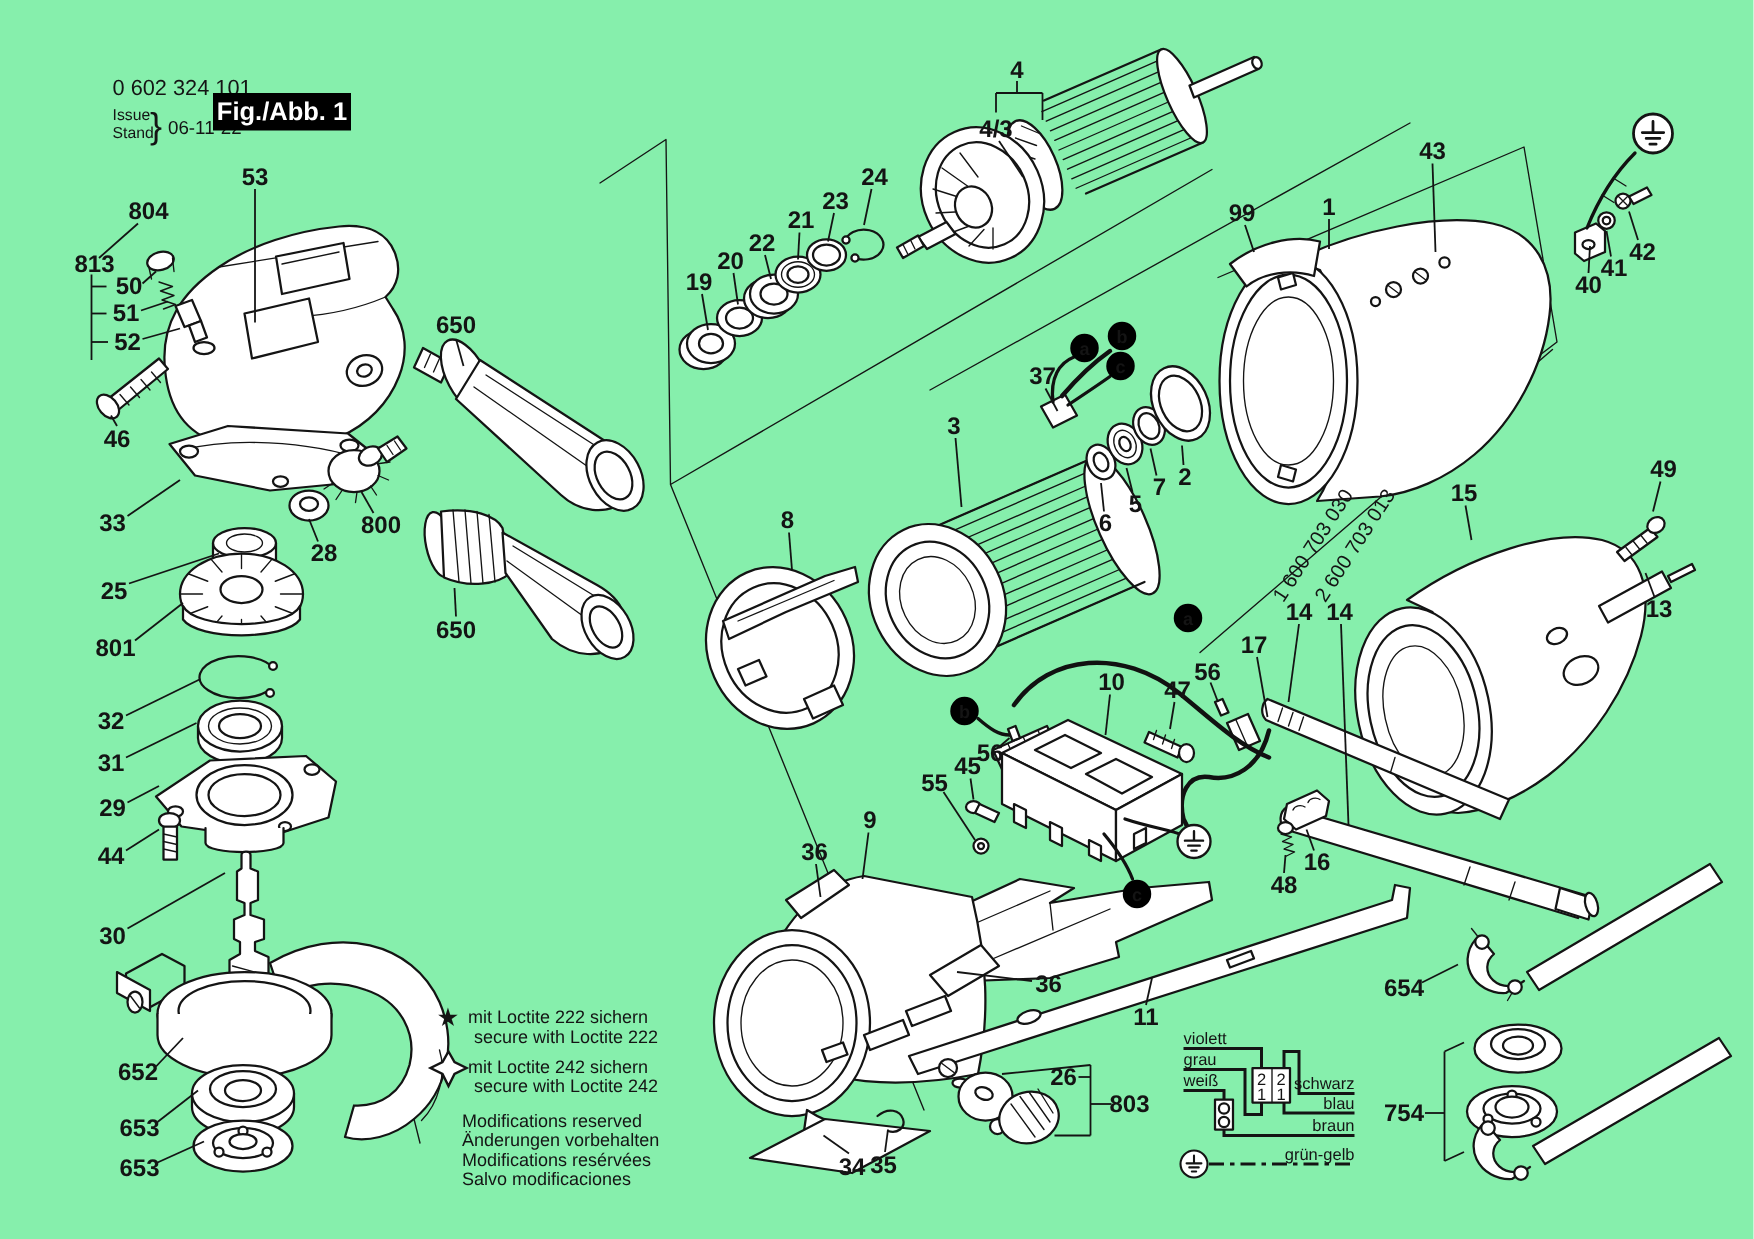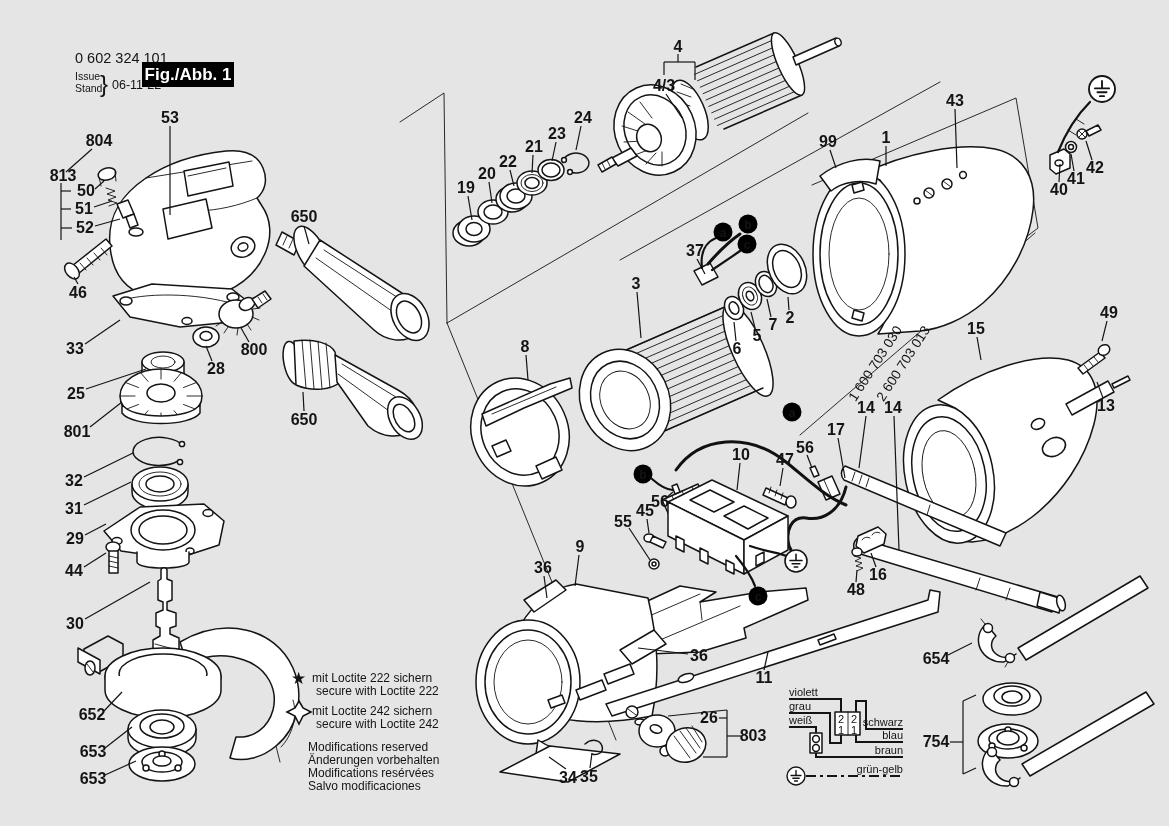--- a/index.html
+++ b/index.html
@@ -1,16 +1,16 @@
 <!DOCTYPE html>
 <html><head>
 <meta charset="utf-8">
 <style>
   html,body{margin:0;padding:0;background:#fff;}
-  #canvas{position:relative;width:1169px;height:826px;background:#e5e5e5;overflow:hidden;}
+  #canvas{position:relative;width:1169px;height:826px;background:#86efac;overflow:hidden;}
   svg{position:absolute;left:0;top:0;}
   svg text{font-family:"Liberation Sans","DejaVu Sans",sans-serif;fill:#141414;}
   .o{fill:#fff;stroke:#141414;stroke-width:1.5;stroke-linecap:round;stroke-linejoin:round;}
   .l{fill:none;stroke:#141414;stroke-width:1.5;stroke-linecap:round;stroke-linejoin:round;}
   .t{stroke-width:0.9;}
   .kw{fill:none;stroke:#111;stroke-width:3;stroke-linecap:round;}
   .kw2{fill:none;stroke:#111;stroke-width:2.2;stroke-linecap:round;}
   .wd{fill:none;stroke:#141414;stroke-width:2;stroke-linejoin:miter;}
   .plbl{font-weight:bold;font-size:16px;}
   .hdr{font-size:14.5px;}

